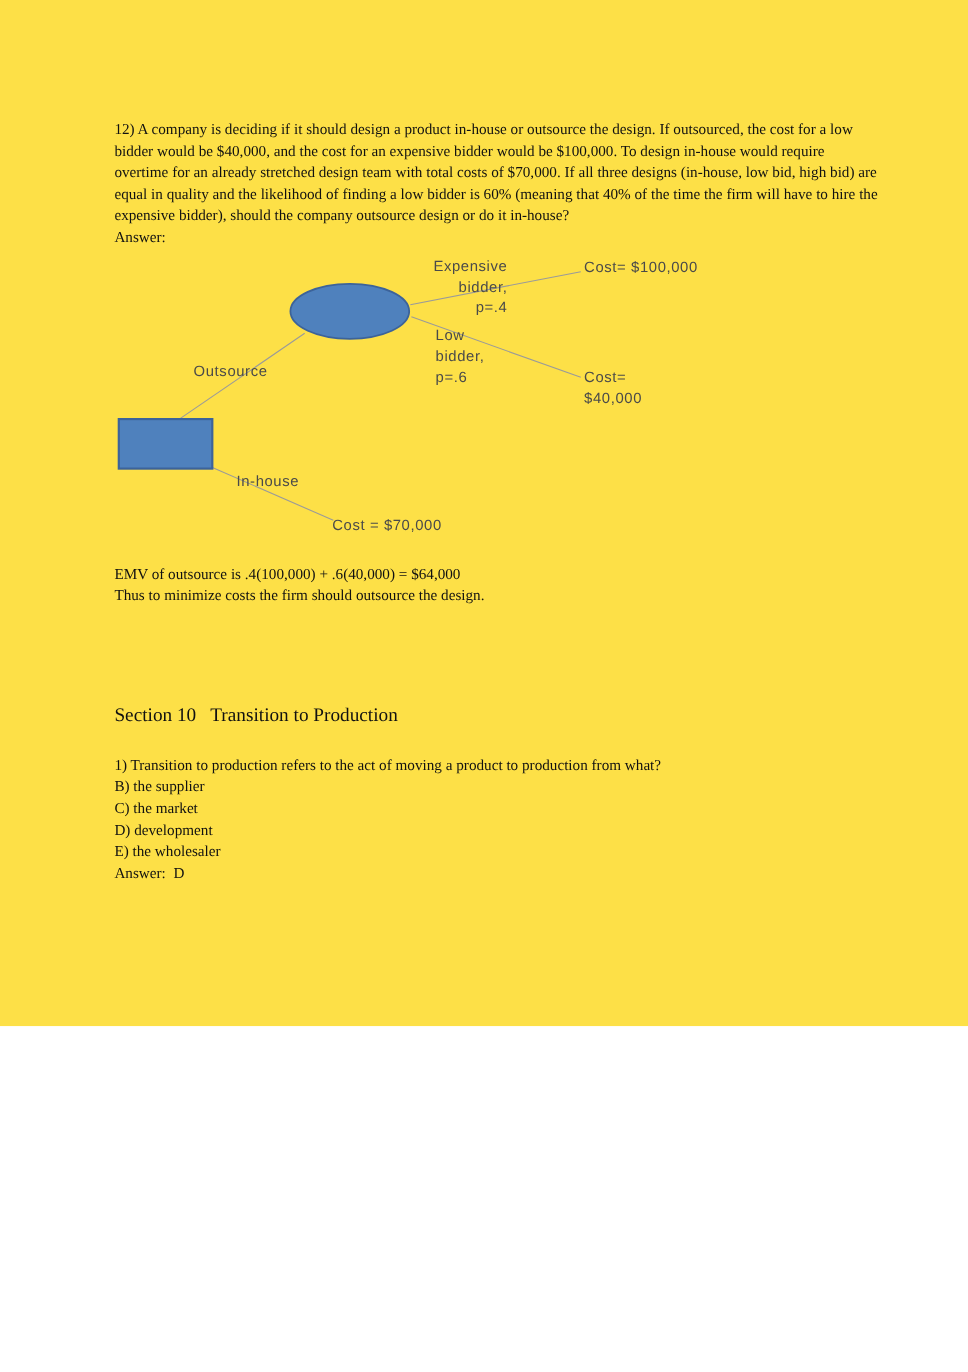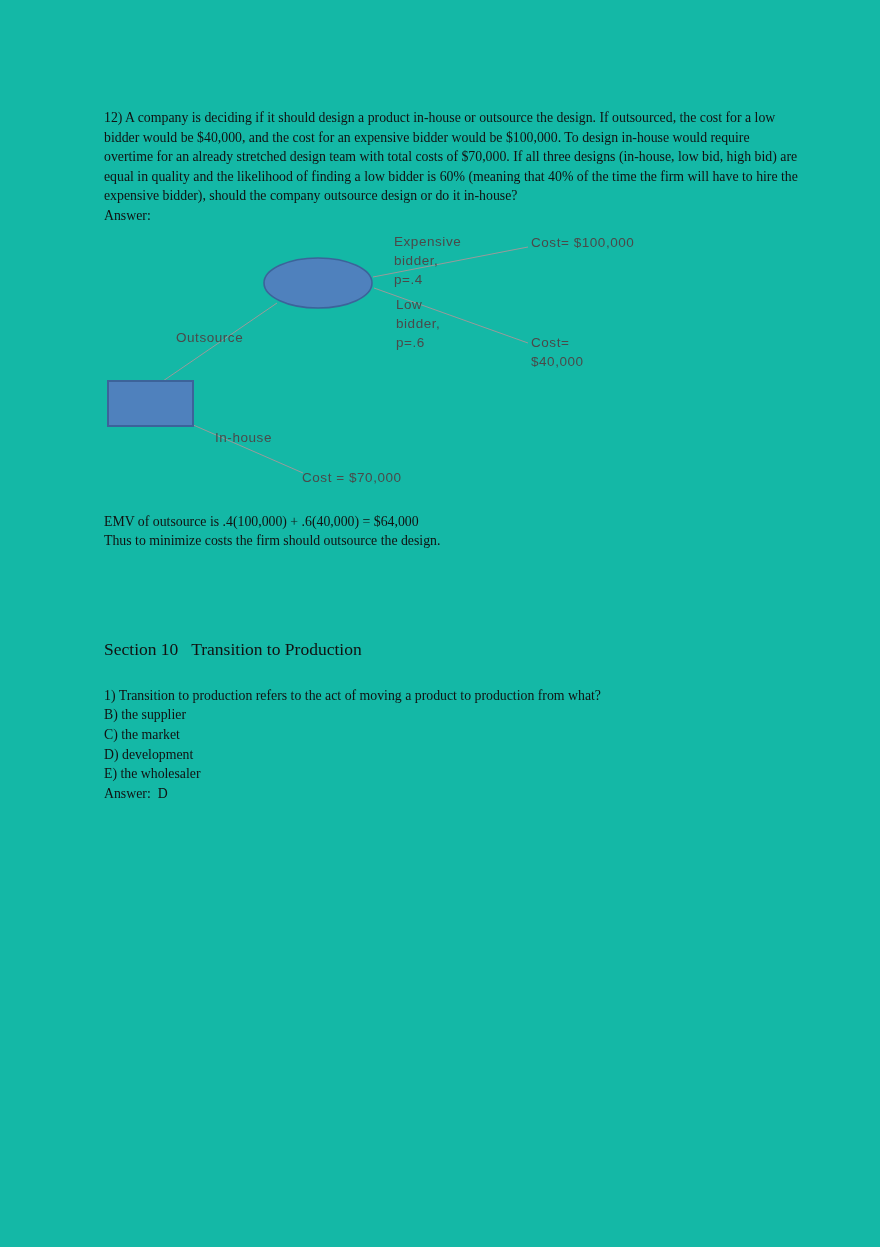--- a/index.html
+++ b/index.html
@@ -3,23 +3,23 @@
 <meta charset="utf-8">
 <style>
   html, body {
     margin: 0;
     padding: 0;
     background: #ffffff;
   }
   .page {
     position: relative;
     width: 880px;
-    height: 1247px;
+    height: 933px;
     margin: 0 auto;
-    background: #14b8a6;
+    background: #fde047;
     box-sizing: border-box;
     padding: 108px 81px 0 104px;
     font-family: "Liberation Serif", "DejaVu Serif", serif;
     color: #1a1a1a;
     overflow: hidden;
   }
   .body-text {
     font-size: 13.8px;
     line-height: 19.6px;
     margin: 0;
@@ -81,21 +81,21 @@
       <line x1="163" y1="150" x2="277" y2="72" stroke-width="1" stroke="#9a9a9a"></line>
       <line x1="373" y1="46" x2="528" y2="16" stroke-width="1" stroke="#9a9a9a"></line>
       <line x1="374" y1="57" x2="528" y2="112" stroke-width="1" stroke="#9a9a9a"></line>
       <line x1="191" y1="193" x2="303" y2="242" stroke-width="1" stroke="#9a9a9a"></line>
 
       <ellipse cx="318" cy="52" rx="54" ry="25" stroke-width="1.6" fill="#4f81bd" stroke="#3c639a"></ellipse>
 
       <rect x="108" y="150" width="85" height="45" stroke-width="2" fill="#4f81bd" stroke="#3c639a"></rect>
     </svg>
 
-    <div class="dlabel" style="left:394px; top:1px;">
+    <div class="dlabel" style="left:394px; top:1px;text-align:right;">
       <div>Expensive</div>
       <div>bidder,</div>
       <div>p=.4</div>
     </div>
 
     <div class="dlabel" style="left:531px; top:2px;">
       <div>Cost= $100,000</div>
     </div>
 
     <div class="dlabel" style="left:396px; top:64px;">

